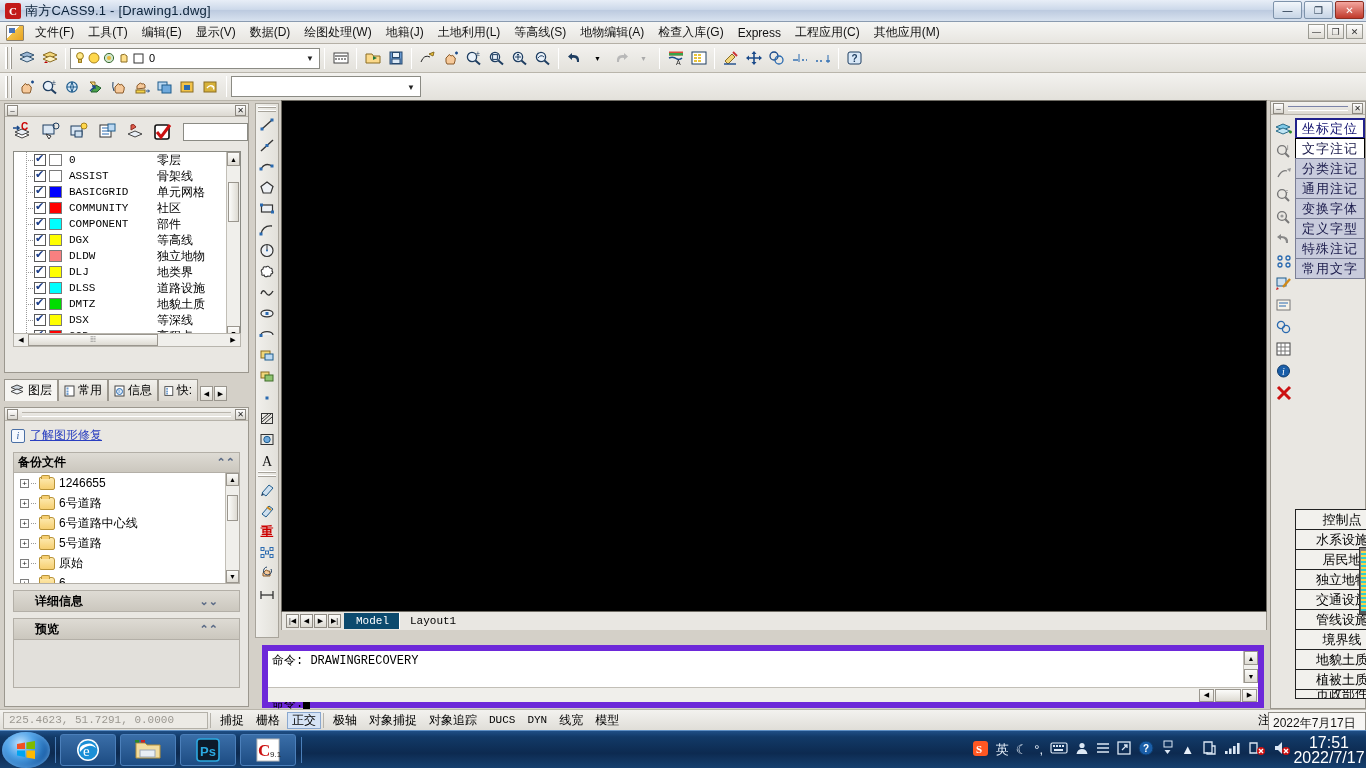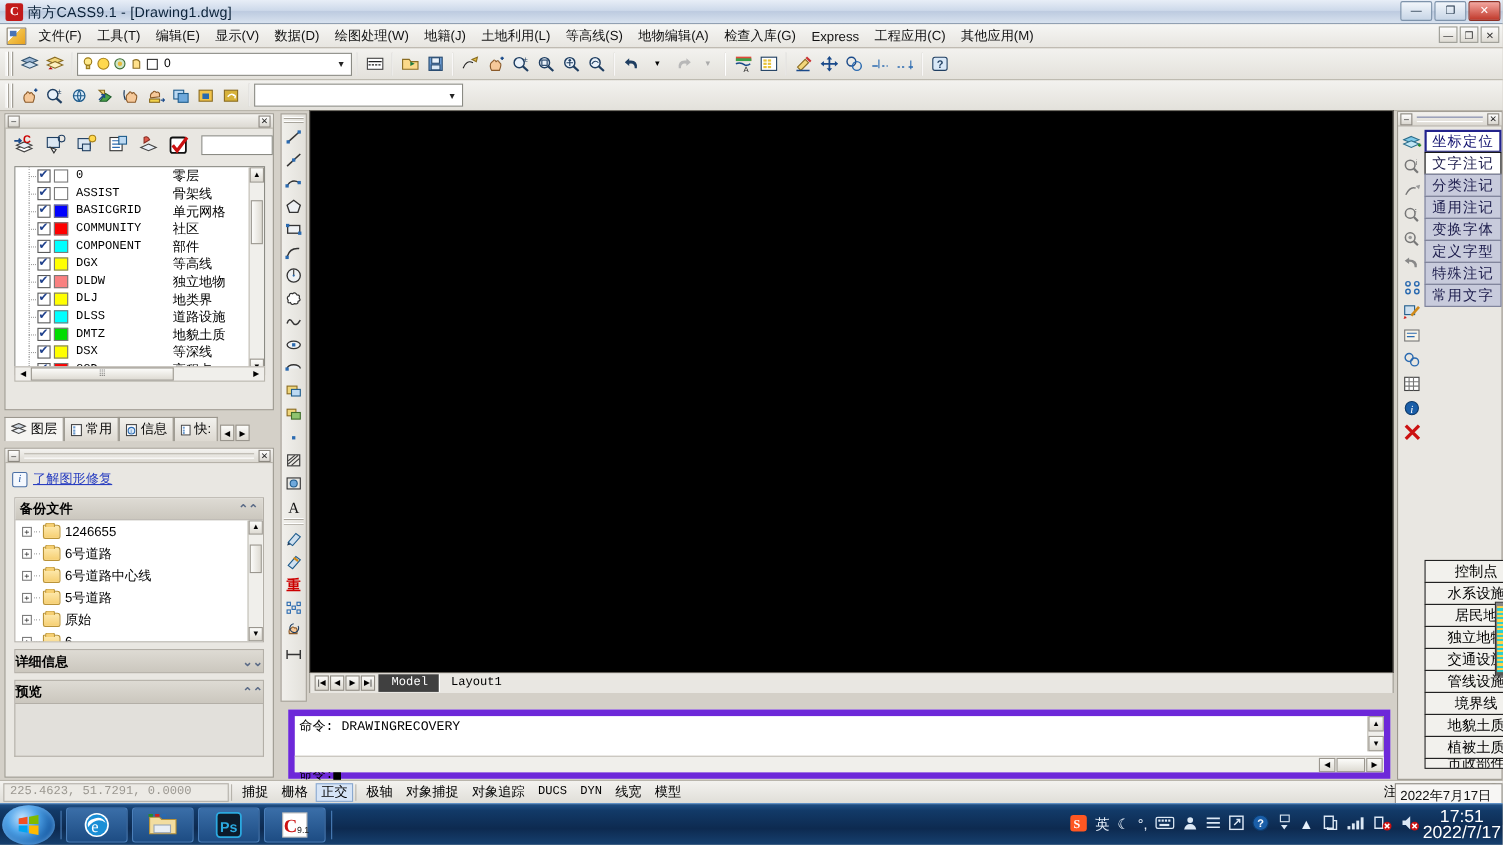--- a/index.html
+++ b/index.html
@@ -137,40 +137,40 @@
     background:linear-gradient(180deg,#fde9ae,#f6cf72); border:1px solid #b99338; border-radius:1px 3px 2px 2px;}
   .folder:before{content:"";position:absolute;left:1px;top:-3px;width:7px;height:3px;
     background:#f6cf72;border:1px solid #b99338;border-bottom:none;border-radius:2px 2px 0 0;}
   .rsb{ position:absolute;right:0;top:0;bottom:0;width:14px;background:#f0efeb;border-left:1px solid #c2bfb7;}
   .rsb .up,.rsb .down{height:13px;border:1px solid #9a968e;background:linear-gradient(180deg,#fcfcfa,#dedbd3);
      font-size:7px;display:flex;align-items:center;justify-content:center;}
   .rsb .thumb{position:absolute;top:22px;left:1px;width:11px;height:26px;border:1px solid #9a968e;
      background:linear-gradient(90deg,#fcfcfa,#dedbd3);}
   .rbar{ margin:6px 8px 0 8px; height:22px; background:linear-gradient(180deg,#dedbd4,#cbc7be);
     border:1px solid #b3afa7; display:flex;align-items:center;justify-content:space-between;
-    padding:0 0; font-weight:bold;font-size:12px;}
+    padding:0 21px; font-weight:bold;font-size:12px;}
   .rpreview{ margin:0 8px; height:48px; background:#e2e0db; border:1px solid #b3afa7; border-top:none;}
   
   #drawToolbar{ position:absolute; left:255px; top:103px; width:24px; height:535px;
     background:linear-gradient(90deg,#f1f0ec,#e2e0da); border:1px solid #a8a49b;
     display:flex;flex-direction:column;align-items:center; padding-top:2px;}
   .vgrip{ width:18px;height:6px;margin-bottom:2px;
     background:repeating-linear-gradient(180deg,#fff 0 1px,#a7a39a 1px 2px,transparent 2px 4px);}
   .vbtn{ width:22px;height:21px;display:flex;align-items:center;justify-content:center;border:1px solid transparent;}
   
   #canvas{ position:absolute; left:281px; top:100px; width:986px; height:512px; background:#000;
      border:1px solid #6f6c64;}
   #modelTabs{ position:absolute; left:281px; top:612px; width:986px; height:18px;
      background:#e9e7e2; border-left:1px solid #9b978e;border-right:1px solid #9b978e;
      display:flex; align-items:center; }
   .navbtn{ width:13px;height:14px;border:1px solid #8f8b83;background:linear-gradient(180deg,#fcfcfa,#dcd9d1);
     font-size:7px;display:flex;align-items:center;justify-content:center;}
   .mtab{ height:16px; padding:0 10px; font-family:"Liberation Mono",monospace; font-size:11px;
     display:flex;align-items:center; }
-  .mtab.active{ background:#404040; color:#fff;padding-left:12px; }
+  .mtab.active{ background:#0c4a6e; color:#fff;padding-left:12px; }
   .mtab.inactive{ background:#e9e7e2; color:#000; border-left:1px solid #fff; }
   
   #cmdArea{ position:absolute; left:262px; top:645px; width:1002px; height:63px;
     background:#fff; border:6px solid #6d28d9;}
   #cmdHist{ position:absolute;left:1px;top:1px;width:981px;height:38px;padding:2px 3px;
     font-family:"Liberation Mono", monospace; font-size:12px; line-height:15px; color:#000;}
   #cmdInput{ position:absolute;left:1px;top:41px;width:981px;height:19px;border-top:1px solid #b7b7b7;
     padding:2px 3px; font-family:"Liberation Mono", monospace; font-size:12px; color:#000;}
   #cmdCaret{ display:inline-block;width:7px;height:12px;background:#000;vertical-align:-2px;}
   .cmdsb{ position:absolute;right:0;top:0;bottom:19px;width:15px;background:#f0efeb;border-left:1px solid #c2bfb7;}

